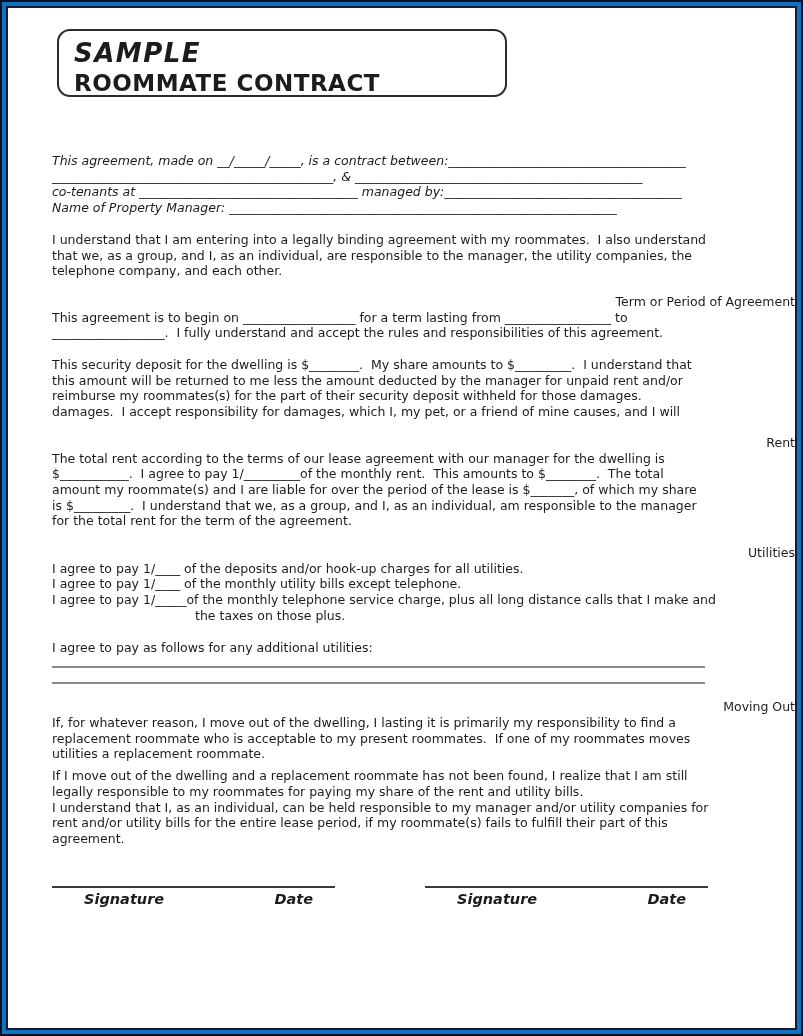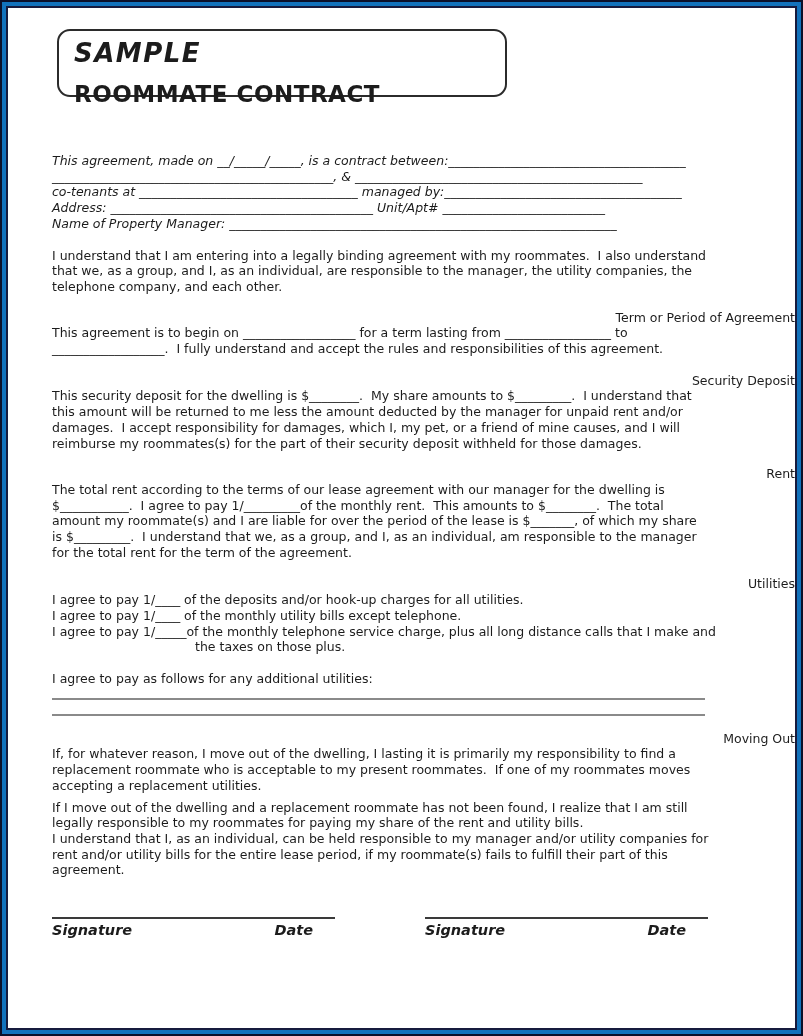--- a/index.html
+++ b/index.html
@@ -27,21 +27,21 @@
     border:2px solid #2b2b2b;
     border-radius:13px;
     padding:7px 0 0 15px;
   }
   .sample-label {
     font-size:26px; font-weight:bold; font-style:italic;
     letter-spacing:1.5px; line-height:30px;
   }
   .doc-title {
     font-size:23px; font-weight:bold;
-    letter-spacing:0.5px; line-height:28px; margin-top:12px;
+    letter-spacing:0.5px; line-height:28px; margin-top:1px;
   }
   .line { line-height:15.7px; white-space:pre; }
   .heading { font-weight:normal;text-align:right; }
   .indent-cont { padding-left:143px; }
 
   .blk-intro      { margin-top:56px;font-style:italic; }
   .blk-binding    { margin-top:16px; }
   .blk-term       { margin-top:15px; }
   .blk-security   { margin-top:16px; }
   .blk-rent       { margin-top:15px; }
@@ -56,61 +56,59 @@
   .blk-moving     { margin-top:15px; }
   .blk-moving-p2  { margin-top:6px; }
 
   .sig-row { display:flex; margin-top:39px; }
   .sig-col { width:283px; }
   .sig-col-right { margin-left:90px; }
   .sig-line { border-top:2px solid #3a3a3a; height:0; }
   .sig-labels {
     display:flex; justify-content:space-between;
     padding:3px 22px 0 0;
-    font-weight:bold; font-style:italic; font-size:14.5px;
+    font-weight:bold; font-style:italic; font-size:14.5px;margin-left:32px;
   }
 </style>
 </head>
 <body>
 
 <div class="page-frame">
   <div class="page-inner">
     <div class="content">
 
       <div class="header-box">
         <div class="sample-label">SAMPLE</div>
         <div class="doc-title">ROOMMATE CONTRACT</div>
       </div>
 
       <div class="blk-intro">
         <div class="line">This agreement, made on __/_____/_____, is a contract between:______________________________________</div>
         <div class="line">_____________________________________________, &amp; ______________________________________________</div>
         <div class="line">co-tenants at ___________________________________ managed by:______________________________________</div>
-        <div class="line">Address: __________________________________________ Unit/Apt# __________________________</div>
         <div class="line">Name of Property Manager: ______________________________________________________________</div>
       </div>
 
       <div class="blk-binding">
         <div class="line">I understand that I am entering into a legally binding agreement with my roommates.  I also understand</div>
         <div class="line">that we, as a group, and I, as an individual, are responsible to the manager, the utility companies, the</div>
         <div class="line">telephone company, and each other.</div>
       </div>
 
       <div class="blk-term">
         <div class="line heading">Term or Period of Agreement</div>
         <div class="line">This agreement is to begin on __________________ for a term lasting from _________________ to</div>
         <div class="line">__________________.  I fully understand and accept the rules and responsibilities of this agreement.</div>
       </div>
 
       <div class="blk-security">
-        <div class="line heading">Security Deposit</div>
         <div class="line">This security deposit for the dwelling is $________.  My share amounts to $_________.  I understand that</div>
         <div class="line">this amount will be returned to me less the amount deducted by the manager for unpaid rent and/or</div>
+        <div class="line">reimburse my roommates(s) for the part of their security deposit withheld for those damages.</div>
         <div class="line">damages.  I accept responsibility for damages, which I, my pet, or a friend of mine causes, and I will</div>
-        <div class="line">reimburse my roommates(s) for the part of their security deposit withheld for those damages.</div>
       </div>
 
       <div class="blk-rent">
         <div class="line heading">Rent</div>
         <div class="line">The total rent according to the terms of our lease agreement with our manager for the dwelling is</div>
         <div class="line">$___________.  I agree to pay 1/_________of the monthly rent.  This amounts to $________.  The total</div>
         <div class="line">amount my roommate(s) and I are liable for over the period of the lease is $_______, of which my share</div>
         <div class="line">is $_________.  I understand that we, as a group, and I, as an individual, am responsible to the manager</div>
         <div class="line">for the total rent for the term of the agreement.</div>
       </div>
@@ -127,21 +125,21 @@
         <div class="line">I agree to pay as follows for any additional utilities:</div>
       </div>
 
       <div class="rule rule-1"></div>
       <div class="rule rule-2"></div>
 
       <div class="blk-moving">
         <div class="line heading">Moving Out</div>
         <div class="line">If, for whatever reason, I move out of the dwelling, I lasting it is primarily my responsibility to find a</div>
         <div class="line">replacement roommate who is acceptable to my present roommates.  If one of my roommates moves</div>
-        <div class="line">accepting a replacement utilities.</div>
+        <div class="line">utilities a replacement roommate.</div>
       </div>
 
       <div class="blk-moving-p2">
         <div class="line">If I move out of the dwelling and a replacement roommate has not been found, I realize that I am still</div>
         <div class="line">legally responsible to my roommates for paying my share of the rent and utility bills.</div>
         <div class="line">I understand that I, as an individual, can be held responsible to my manager and/or utility companies for</div>
         <div class="line">rent and/or utility bills for the entire lease period, if my roommate(s) fails to fulfill their part of this</div>
         <div class="line">agreement.</div>
       </div>
 

